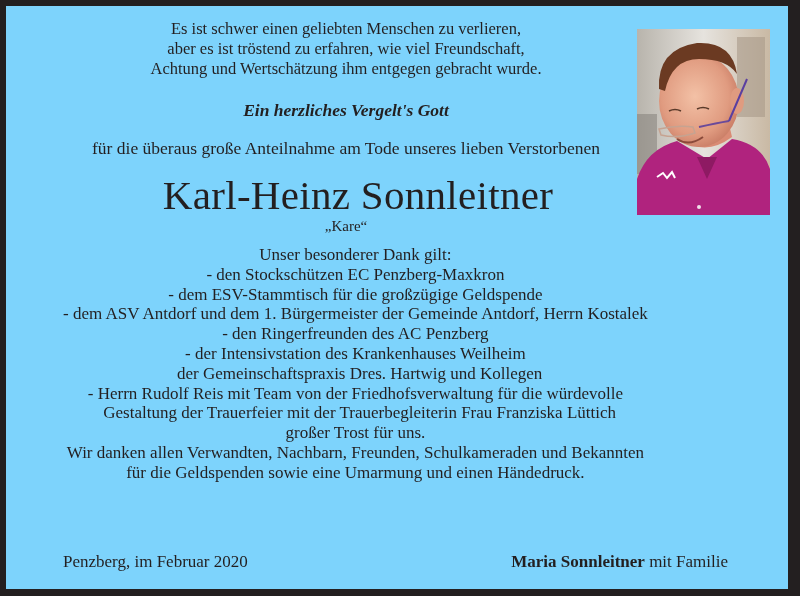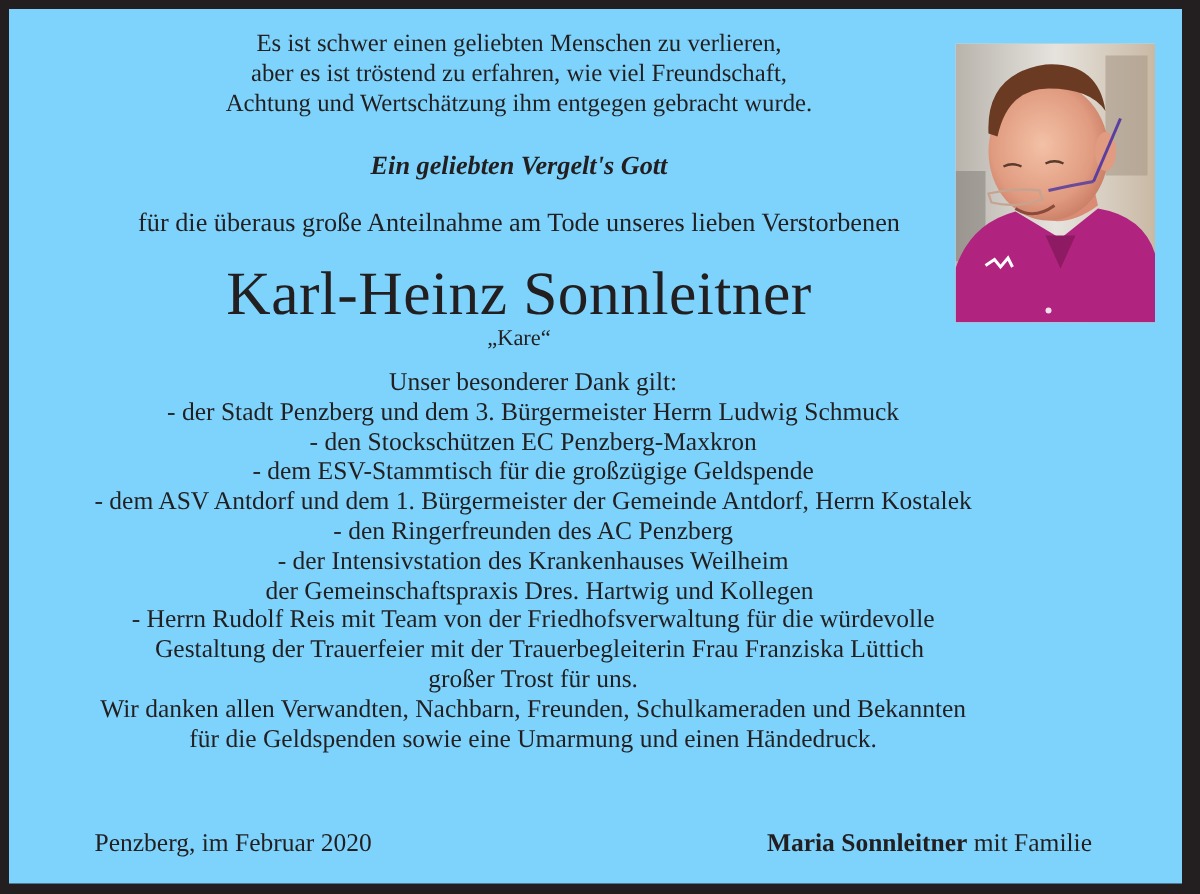--- a/index.html
+++ b/index.html
@@ -31,21 +31,21 @@
       font-weight: bold; font-style: italic;
       font-size: 17.5px;
     }
     .subline {
       left: 0; width: 680px; top: 132px;
       text-align: center;
       font-family: "Liberation Serif", serif;
       font-size: 17.5px;
     }
     .name {
-      left: 0; width: 680px; top: 165px;
+      left: 12px; width: 680px; top: 165px;
       text-align: center;
       font-family: "Liberation Serif", serif;
       font-size: 41px; letter-spacing: 0.3px;
     }
     .nickname {
       left: 0; width: 680px; top: 212px;
       text-align: center;
       font-family: "Liberation Serif", serif;
       font-size: 15px;
     }
@@ -78,21 +78,21 @@
 <body>
 
 <div class="page">
 
   <div class="abs intro">
     <div>Es ist schwer einen geliebten Menschen zu verlieren,</div>
     <div>aber es ist tröstend zu erfahren, wie viel Freundschaft,</div>
     <div>Achtung und Wertschätzung ihm entgegen gebracht wurde.</div>
   </div>
 
-  <div class="abs thanks-heading">Ein geliebten Vergelt's Gott</div>
+  <div class="abs thanks-heading">Ein herzliches Vergelt's Gott</div>
 
   <div class="abs subline">für die überaus große Anteilnahme am Tode unseres lieben Verstorbenen</div>
 
   <div class="abs name">Karl-Heinz Sonnleitner</div>
 
   <div class="abs nickname">„Kare“</div>
 
   <div class="abs photo">
     <svg width="133" height="186" viewBox="0 0 133 186">
       <defs>
@@ -129,21 +129,20 @@
       <line x1="92" y1="92" x2="110" y2="50" stroke="#5a3fa0" stroke-width="2"></line>
 
       <path d="M32,82 q6,-3 12,0" stroke="#5a3a2a" stroke-width="1.5" fill="none"></path>
       <path d="M60,80 q6,-3 12,0" stroke="#5a3a2a" stroke-width="1.5" fill="none"></path>
       <path d="M40,110 q12,8 26,-2" stroke="#8a4a3a" stroke-width="2" fill="none"></path>
     </svg>
   </div>
 
   <div class="abs body-text">
     <div>Unser besonderer Dank gilt:</div>
-    <div>- der Stadt Penzberg und dem 3. Bürgermeister Herrn Ludwig Schmuck</div>
     <div>- den Stockschützen EC Penzberg-Maxkron</div>
     <div>- dem ESV-Stammtisch für die großzügige Geldspende</div>
     <div>- dem ASV Antdorf und dem 1. Bürgermeister der Gemeinde Antdorf, Herrn Kostalek</div>
     <div>- den Ringerfreunden des AC Penzberg</div>
     <div>- der Intensivstation des Krankenhauses Weilheim</div>
     <div style="white-space:pre">  der Gemeinschaftspraxis Dres. Hartwig und Kollegen</div>
     <div>- Herrn Rudolf Reis mit Team von der Friedhofsverwaltung für die würdevolle</div>
     <div style="white-space:pre">  Gestaltung der Trauerfeier mit der Trauerbegleiterin Frau Franziska Lüttich</div>
     <div>großer Trost für uns.</div>
     <div>Wir danken allen Verwandten, Nachbarn, Freunden, Schulkameraden und Bekannten</div>

